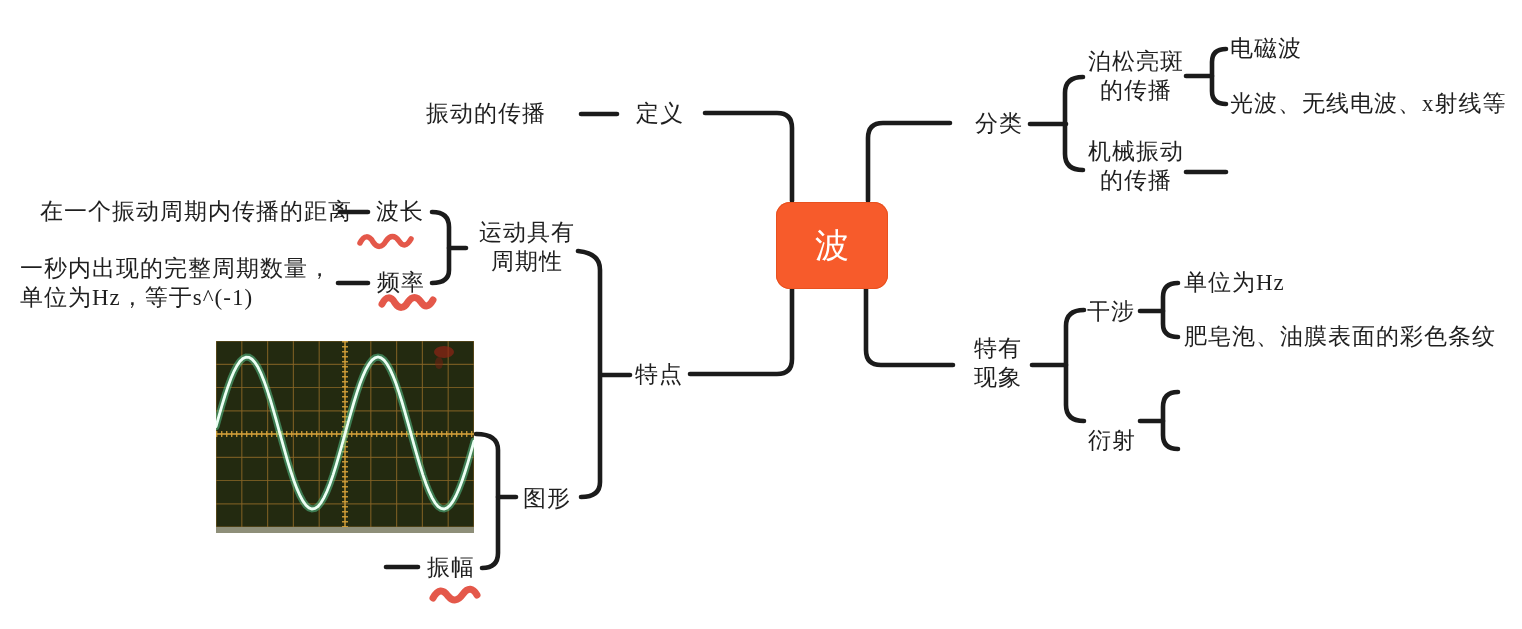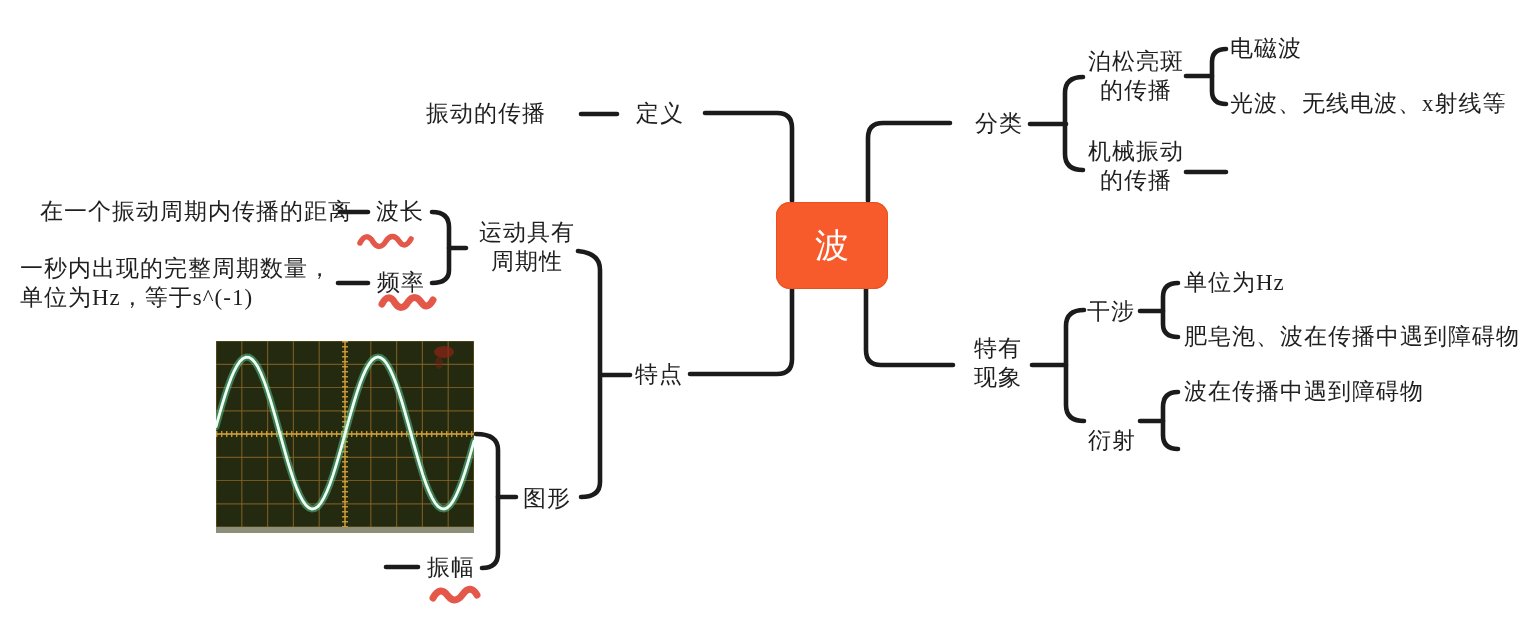--- a/index.html
+++ b/index.html
@@ -138,17 +138,16 @@
   <div class="label c p-em">泊松亮斑
 的传播</div>
   <div class="label lv p-emc0">电磁波</div>
   <div class="label lv p-emc1">光波、无线电波、x射线等</div>
   <div class="label c p-mech">机械振动
 的传播</div>
   <div class="label c p-phen">特有
 现象</div>
   <div class="label c p-int">干涉</div>
   <div class="label lv p-intc0">单位为Hz</div>
-  <div class="label lv p-intc1">肥皂泡、波在传播中遇到障碍物</div>
+  <div class="label lv p-intc1">肥皂泡、油膜表面的彩色条纹</div>
   <div class="label c p-dif">衍射</div>
-  <div class="label lv p-difc0">波在传播中遇到障碍物</div>
 
 </div>
 
 </body></html>

